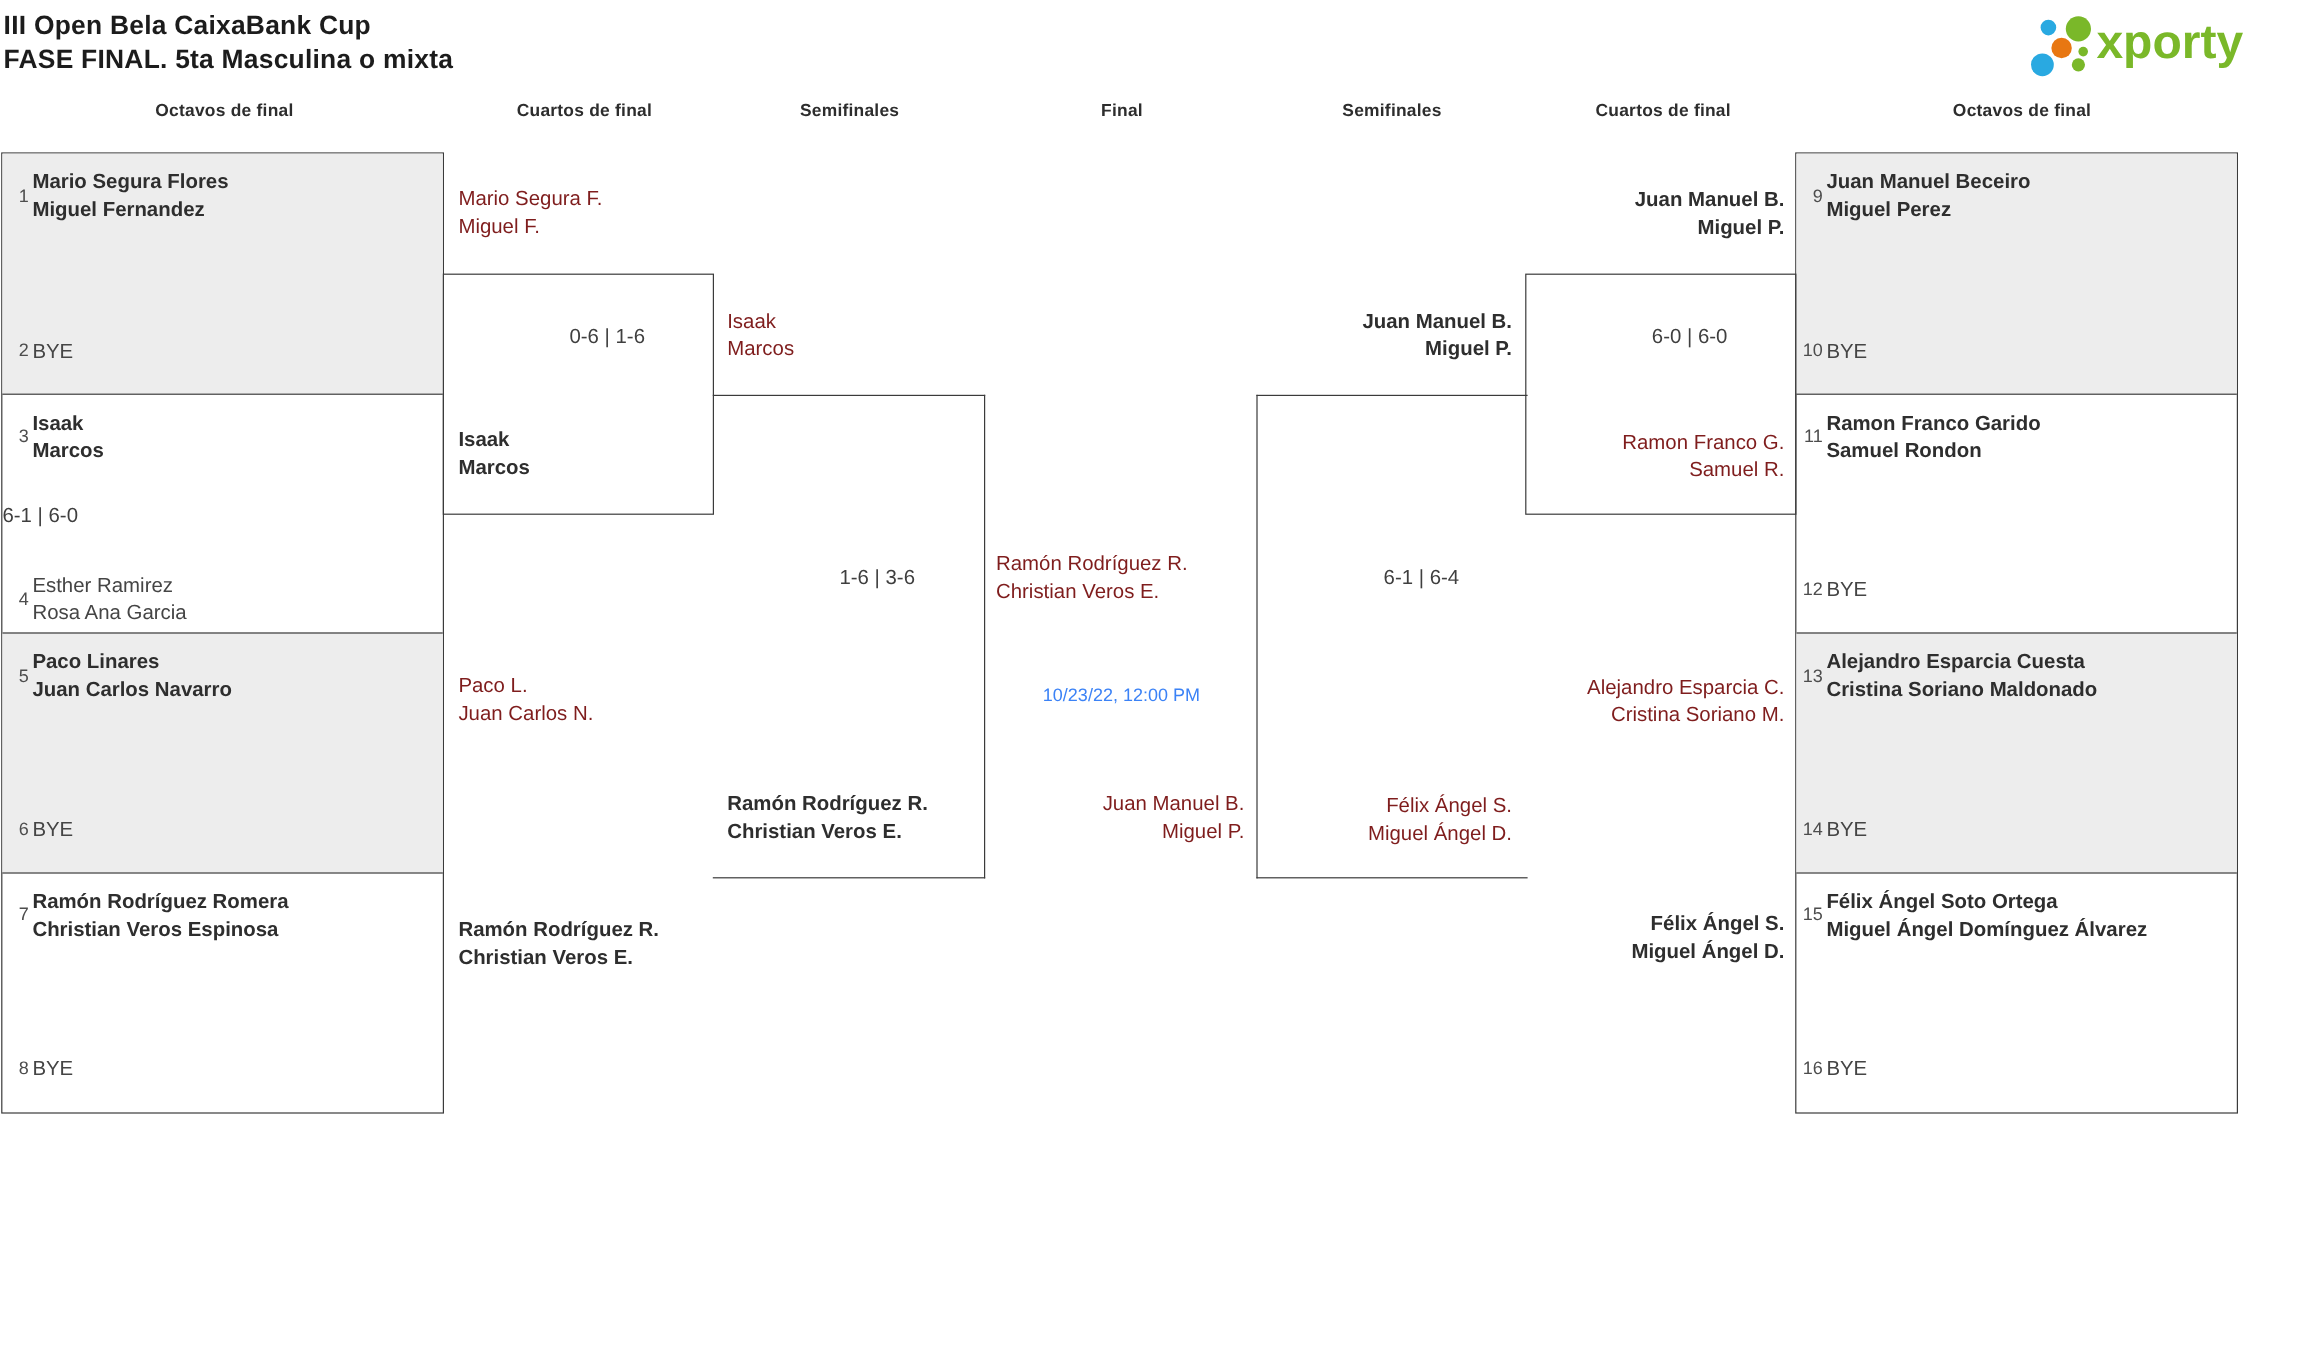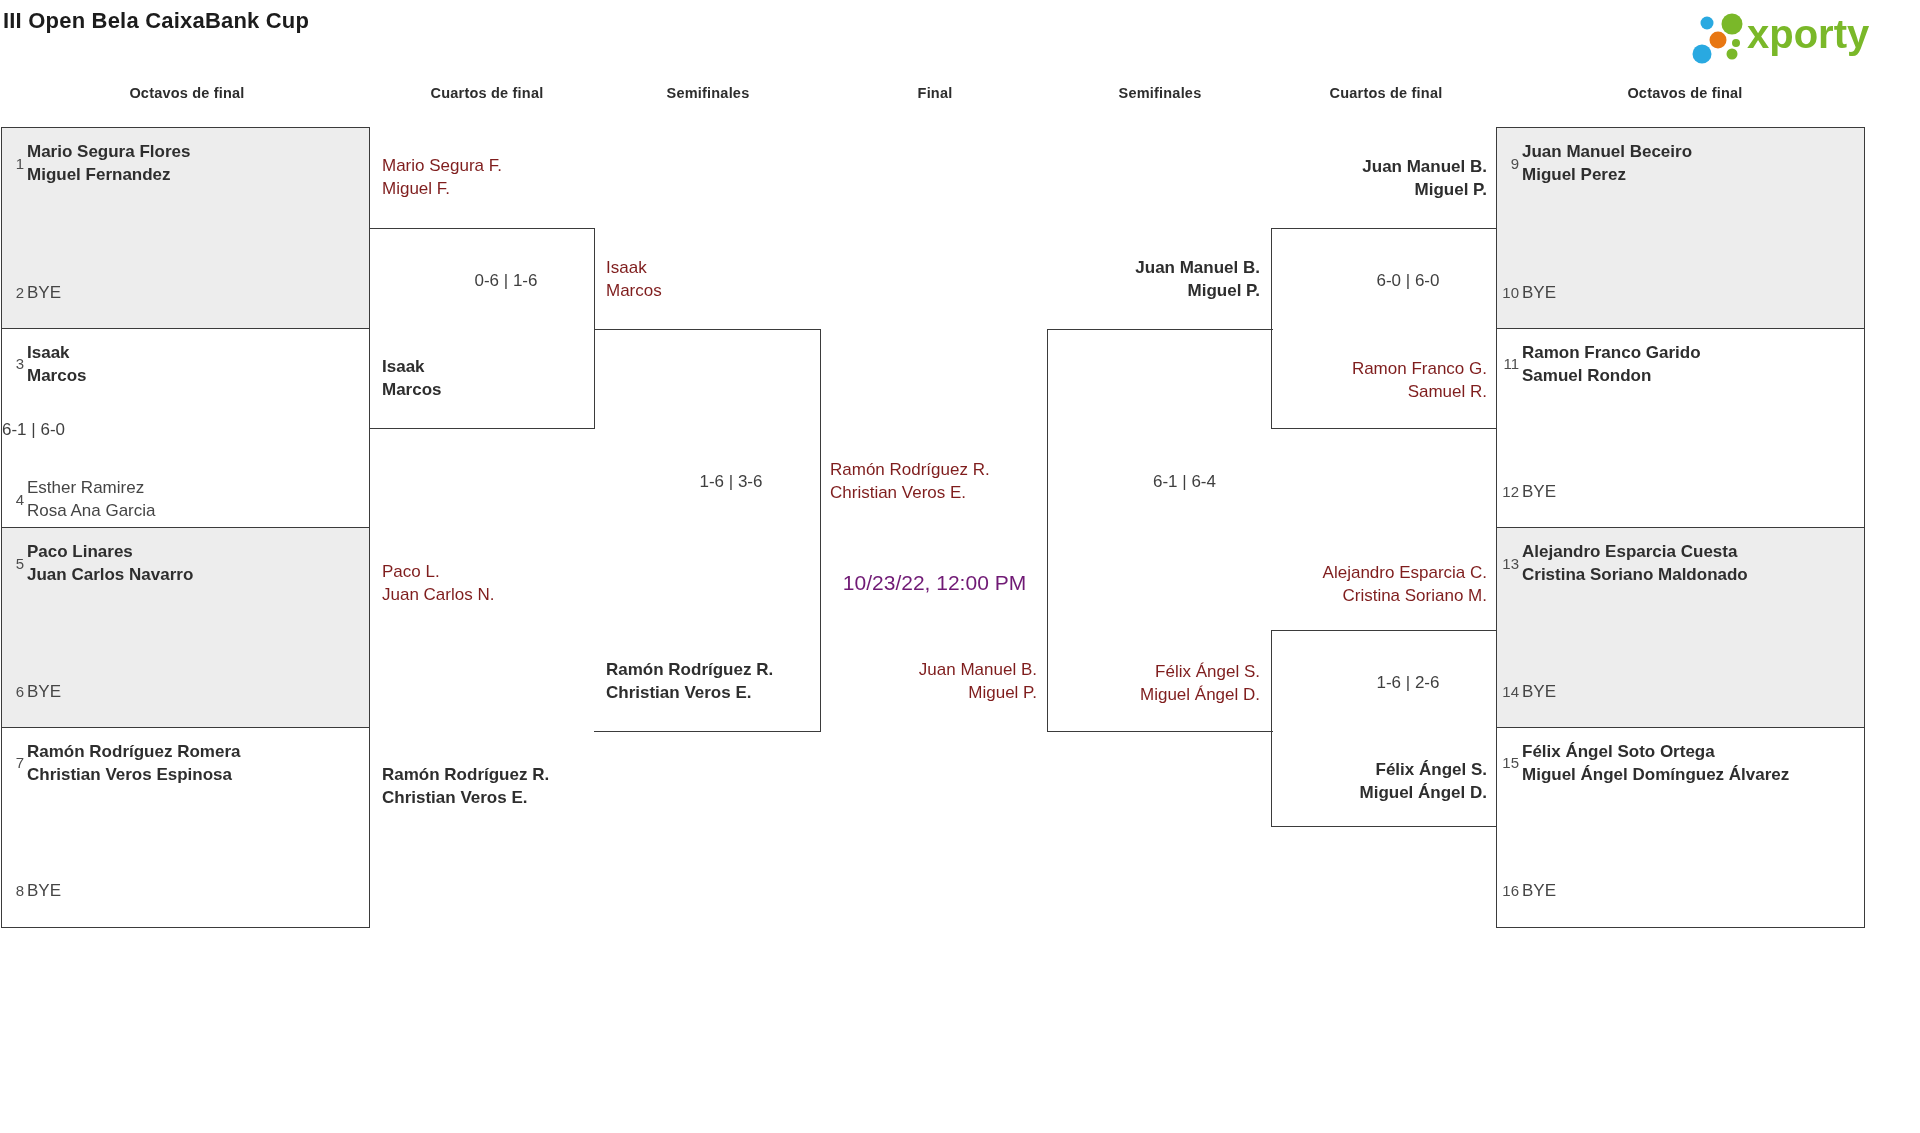--- a/index.html
+++ b/index.html
@@ -44,29 +44,30 @@
   #sf-l {left:594px;top:329px;width:227px;height:403px;border-left:none;}
   #sf-r {left:1047px;top:329px;width:226px;height:403px;border-right:none;}
   #qf-r1{left:1271px;top:228px;width:226px;height:201px;}
   #qf-r2{left:1271px;top:630px;width:226px;height:197px;}
 
   
   .flabel{position:absolute;font-size:17px;line-height:23px;color:#7f1d1d;white-space:nowrap;}
   .flabel.bold{font-weight:700;color:#2e2e2e;}
   .flabel.r{text-align:right;}
   .fdate{position:absolute;left:821px;top:571px;width:227px;text-align:center;
-         font-size:21px;color:#701a75;}
+         font-size:15px;color:#3b82f6;}
 </style>
 </head>
 <body>
 
 <div class="stage">
 
   <div class="title">
     <div>III Open Bela CaixaBank Cup</div>
+    <div>FASE FINAL. 5ta Masculina o mixta</div>
   </div>
 
   <svg class="logo" viewBox="0 0 228 74">
     <circle cx="17" cy="19" r="6.5" fill="#29a9e1"></circle>
     <circle cx="42" cy="20" r="10.5" fill="#7ab829"></circle>
     <circle cx="28" cy="36" r="8.5" fill="#e87712"></circle>
     <circle cx="46" cy="39" r="4" fill="#7ab829"></circle>
     <circle cx="12" cy="50" r="9.5" fill="#29a9e1"></circle>
     <circle cx="42" cy="50" r="5.5" fill="#7ab829"></circle>
     <text x="57" y="44" font-family="Liberation Sans, sans-serif" font-weight="700" font-size="40" fill="#7ab829">xporty</text>
@@ -221,23 +222,20 @@
   </div>
   <div class="mrect sf" id="sf-l">
     <div class="score">1-6 | 3-6</div>
   </div>
   <div class="mrect sf" id="sf-r">
     <div class="score">6-1 | 6-4</div>
   </div>
   <div class="mrect qf" id="qf-r1">
     <div class="score">6-0 | 6-0</div>
   </div>
-  <div class="mrect qf" id="qf-r2">
-    <div class="score">1-6 | 2-6</div>
-  </div>
 
   <div class="flabel" style="left:382px;top:154px">
     <div>Mario Segura F.</div>
     <div>Miguel F.</div>
   </div>
   <div class="flabel bold" style="left:382px;top:355px">
     <div>Isaak</div>
     <div>Marcos</div>
   </div>
   <div class="flabel" style="left:382px;top:560px">

